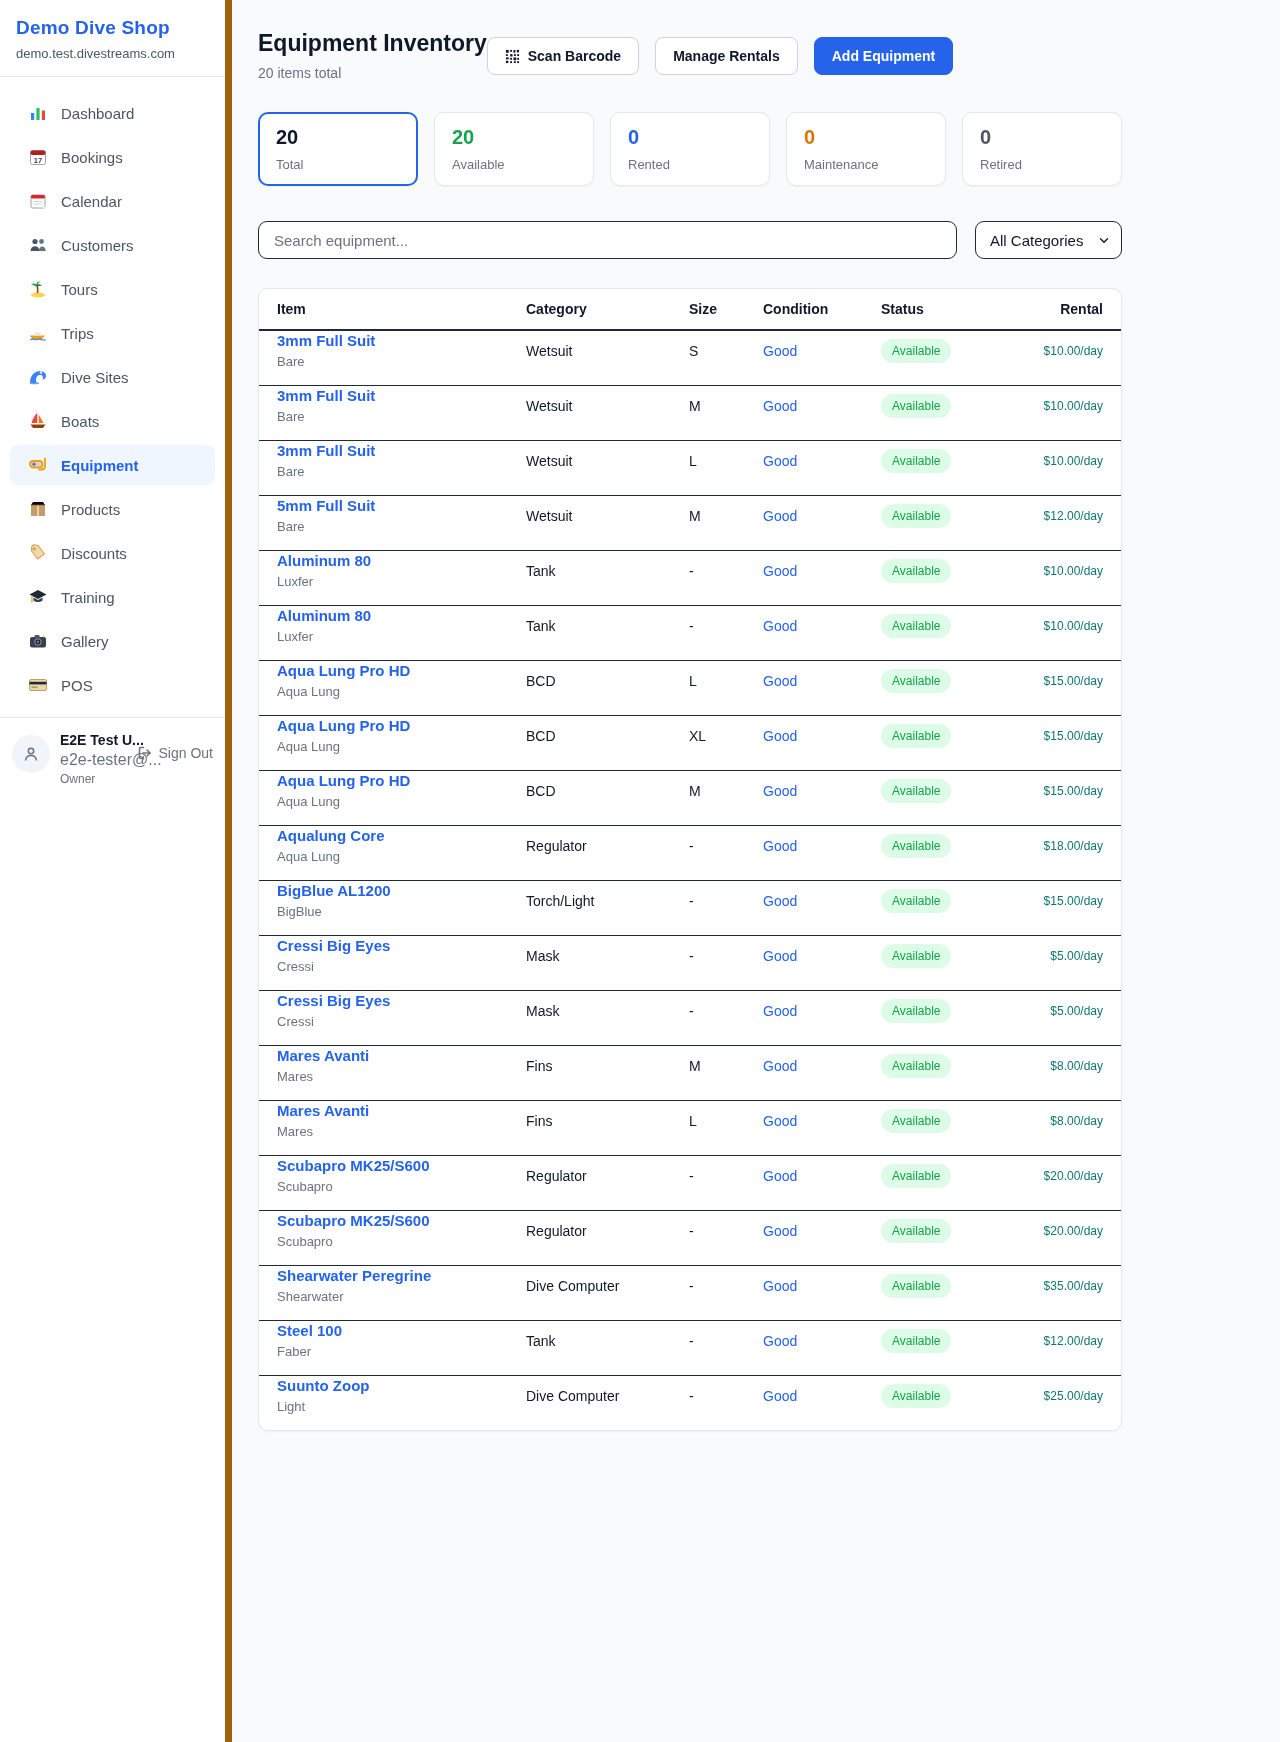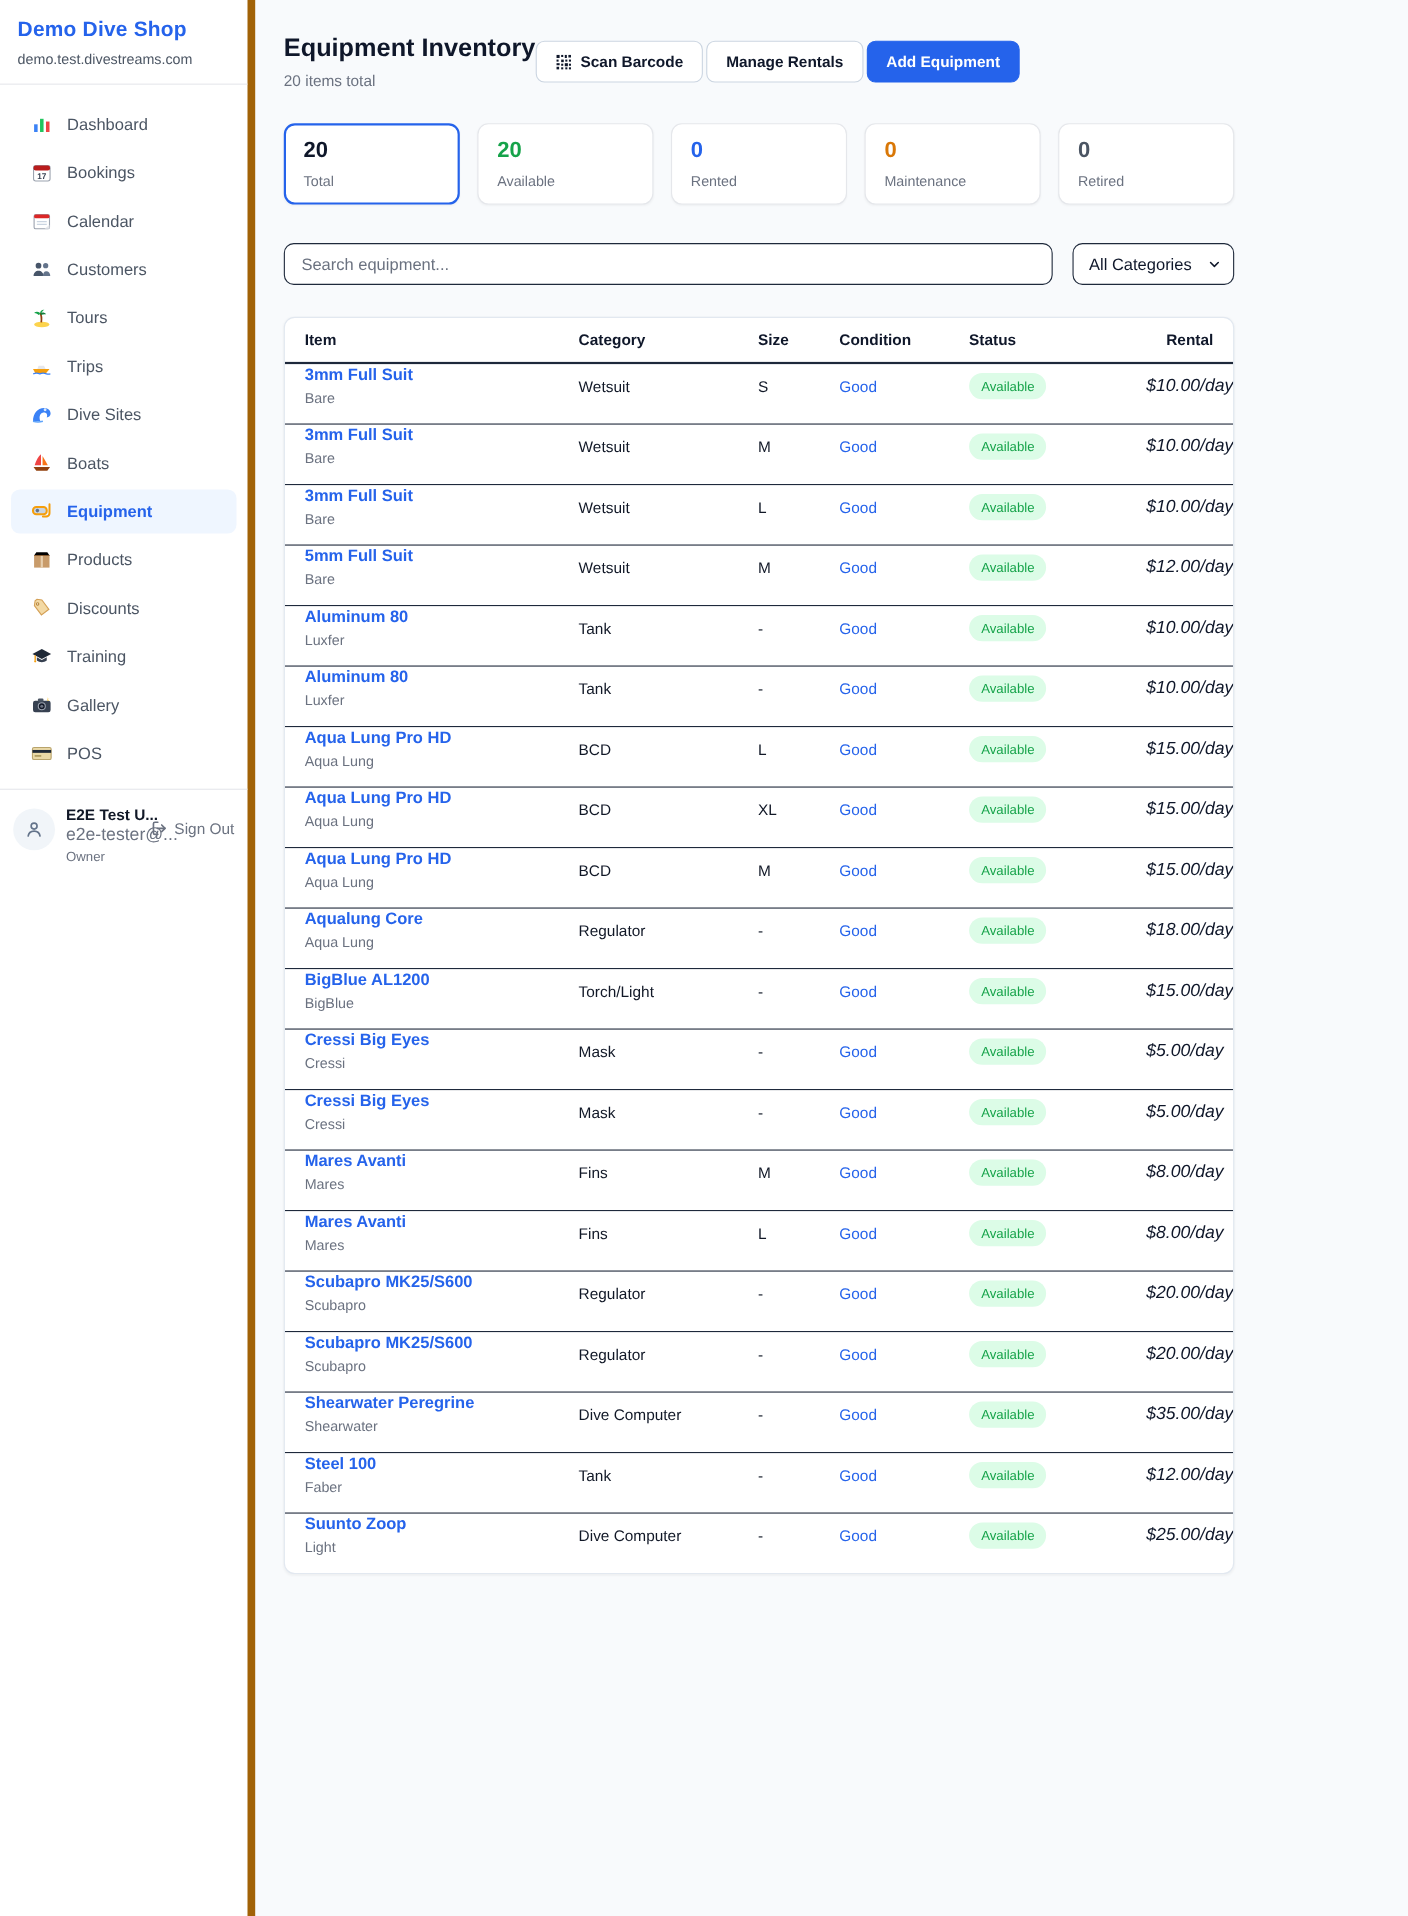--- a/index.html
+++ b/index.html
@@ -41,21 +41,21 @@
   .user-email { font-size:16px; color:#6b7280; margin-top:3px; white-space:nowrap; }
   .user-role { font-size:12px; color:#6b7280; margin-top:3px; }
   .signout { margin-left:auto; display:flex; align-items:center; gap:6px;
     color:#6b7280; font-size:14px; margin-top:13px; cursor:pointer; white-space:nowrap; }
   
   .main { position:absolute; left:232px; top:0; width:1048px; padding:30px 0 0 26px; }
   .content { width:864px; }
   .page-header { display:flex; align-items:flex-start; }
   .page-title { font-size:23px; font-weight:bold; color:#0f172a; }
   .page-subtitle { font-size:14px; color:#6b7280; margin-top:8px; }
-  .header-actions { display:flex; gap:3px; margin-top:7px; }
+  .header-actions { display:flex; gap:16px; margin-top:7px; }
   .btn {
     height:38px; padding:0 17px; border-radius:8px; border:1px solid #cbd5e1;
     background:#fff; font-size:14px; font-weight:bold; color:#0f172a;
     display:inline-flex; align-items:center; gap:8px; cursor:pointer;
     font-family:"Liberation Sans", sans-serif;
   }
   .btn.primary { background:#2563eb; border-color:#2563eb; color:#ffffff; }
   
   .stats { display:flex; gap:16px; margin-top:31px; }
   .stat-card {
@@ -98,21 +98,21 @@
   .trow { border-bottom:1px solid #1e293b; padding-bottom:15px; }
   .trow:last-of-type { border-bottom:none; }
   .item-name { color:#2563eb; font-size:15px; font-weight:bold; line-height:19px; cursor:pointer; }
   .item-brand { color:#6b7280; font-size:13px; line-height:16px; margin-top:4px; }
   .cell { font-size:14px; color:#111827; }
   .cond { font-size:14px; color:#2563eb; cursor:pointer; }
   .badge {
     display:inline-block; background:#dcfce7; color:#16a34a; font-size:12px;
     padding:5px 11px; border-radius:999px; line-height:14px;
   }
-  .rental { font-size:16px; color:#0f172a; text-align:right;font-style:italic; }
+  .rental { font-size:12px; color:#0f766e; text-align:right; }
 </style>
 </head>
 <body>
 
 <aside class="sidebar">
   <div class="brand">
     <div class="brand-name">Demo Dive Shop</div>
     <div class="brand-domain">demo.test.divestreams.com</div>
   </div>
   <nav class="nav">

